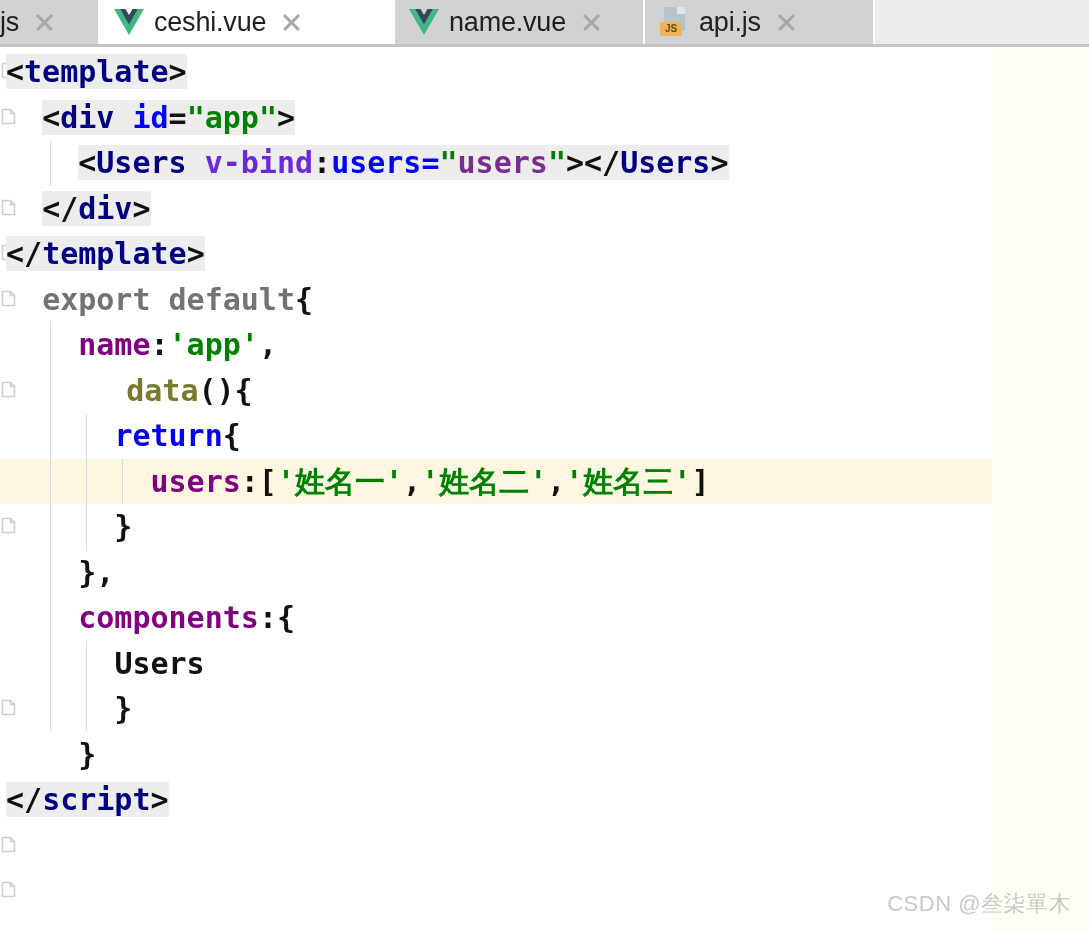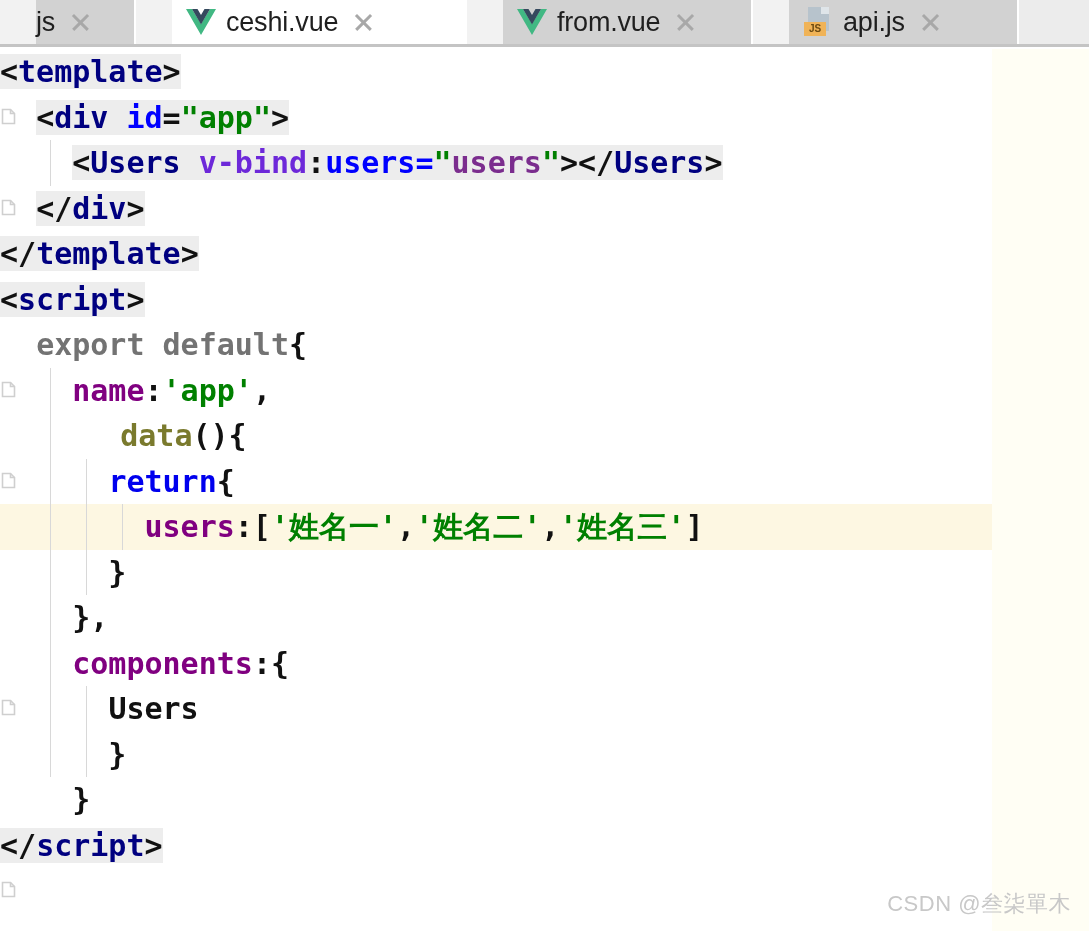--- a/index.html
+++ b/index.html
@@ -48,21 +48,20 @@
   }
   .tab {
     display: flex;
     align-items: center;
     height: 44px;
     background: #d2d2d2;
     padding: 0 12px 0 14px;
     box-sizing: border-box;
     border-right: 2px solid #ffffff;
     position: relative;
-    margin-left: 36px;
   }
   .tab.active {
     background: #ffffff;
   }
   .tab.partial {
     padding-left: 0;
   }
   .tab-icon {
     width: 30px;
     height: 30px;
@@ -175,21 +174,21 @@
 
   .line {
     position: relative;
     height: 45.5px;
     line-height: 45.5px;
     white-space: pre;
     font-family: "DejaVu Sans Mono", monospace;
     font-size: 30px;
     font-weight: bold;
     color: #111111;
-    padding-left: 0;
+    padding-left: 6px;
     box-sizing: border-box;
   }
   .line.hl {
     background: #fdf7e2;
   }
 
   
   .indent-guide {
     position: absolute;
     top: 0;
@@ -245,21 +244,21 @@
         <span class="tab-label">ceshi.vue</span>
         <span class="tab-close"></span>
       </div>
       <div class="tab" style="width: 250px;">
         <span class="tab-icon">
           <svg width="30" height="26" viewBox="0 0 30 26">
             <polygon points="0,0 6,0 15,15 24,0 30,0 15,26" fill="#41b883"></polygon>
             <polygon points="6,0 11.5,0 15,6 18.5,0 24,0 15,15.5" fill="#35495e"></polygon>
           </svg>
         </span>
-        <span class="tab-label">from.vue</span>
+        <span class="tab-label">name.vue</span>
         <span class="tab-close"></span>
       </div>
       <div class="tab" style="width: 230px;">
         <span class="tab-icon">
           <span class="jsicon">
             <span class="page"></span>
             <span class="fold"></span>
             <span class="badge">JS</span>
           </span>
         </span>
@@ -340,21 +339,20 @@
             <path d="M9.5 1.5 V5.5 H13.5" fill="none" stroke="#cfcfcf" stroke-width="1.6"></path>
           </svg>
         </div>
       </div>
     <div class="code-area" id="code-area">
         <div class="line"><span class="t-bracket t-tagbg">&lt;</span><span class="t-tag t-tagbg">template</span><span class="t-bracket t-tagbg">&gt;</span></div>
         <div class="line"><span class="t-plain">  </span><span class="t-bracket t-tagbg">&lt;</span><span class="t-tag t-tagbg">div</span><span class="t-plain t-tagbg"> </span><span class="t-attr t-tagbg">id</span><span class="t-punct t-tagbg">=</span><span class="t-attrval t-tagbg">"</span><span class="t-attrval t-tagbg">app</span><span class="t-attrval t-tagbg">"</span><span class="t-bracket t-tagbg">&gt;</span></div>
         <div class="line"><span class="indent-guide" style="left: 50.1px;"></span><span class="t-plain">    </span><span class="t-bracket t-tagbg">&lt;</span><span class="t-tag t-tagbg">Users</span><span class="t-plain t-tagbg"> </span><span class="t-directive t-tagbg">v-bind</span><span class="t-punct t-tagbg">:</span><span class="t-attr t-tagbg">users</span><span class="t-attr t-tagbg">=</span><span class="t-attrval t-tagbg">"</span><span class="t-dirval t-tagbg">users</span><span class="t-attrval t-tagbg">"</span><span class="t-bracket t-tagbg">&gt;</span><span class="t-bracket t-tagbg">&lt;/</span><span class="t-tag t-tagbg">Users</span><span class="t-bracket t-tagbg">&gt;</span></div>
         <div class="line"><span class="t-plain">  </span><span class="t-bracket t-tagbg">&lt;/</span><span class="t-tag t-tagbg">div</span><span class="t-bracket t-tagbg">&gt;</span></div>
         <div class="line"><span class="t-bracket t-tagbg">&lt;/</span><span class="t-tag t-tagbg">template</span><span class="t-bracket t-tagbg">&gt;</span></div>
-        <div class="line"><span class="t-bracket t-tagbg">&lt;</span><span class="t-tag t-tagbg">script</span><span class="t-bracket t-tagbg">&gt;</span></div>
         <div class="line"><span class="t-plain">  </span><span class="t-dim">export default</span><span class="t-punct">{</span></div>
         <div class="line"><span class="indent-guide" style="left: 50.1px;"></span><span class="t-plain">    </span><span class="t-prop">name</span><span class="t-punct">:</span><span class="t-str">'app'</span><span class="t-punct">,</span></div>
         <div class="line"><span class="indent-guide" style="left: 50.1px;"></span><span class="t-plain">    </span><span class="t-fn">data</span><span class="t-punct">(){</span></div>
         <div class="line"><span class="indent-guide" style="left: 50.1px;"></span><span class="indent-guide" style="left: 86.2px;"></span><span class="t-plain">      </span><span class="t-kw">return</span><span class="t-punct">{</span></div>
         <div class="line hl"><span class="indent-guide" style="left: 50.1px;"></span><span class="indent-guide" style="left: 86.2px;"></span><span class="indent-guide" style="left: 122.3px;"></span><span class="t-plain">        </span><span class="t-prop">users</span><span class="t-punct">:[</span><span class="t-str">'姓名一'</span><span class="t-punct">,</span><span class="t-str">'姓名二'</span><span class="t-punct">,</span><span class="t-str">'姓名三'</span><span class="t-punct">]</span></div>
         <div class="line"><span class="indent-guide" style="left: 50.1px;"></span><span class="indent-guide" style="left: 86.2px;"></span><span class="t-punct">      }</span></div>
         <div class="line"><span class="indent-guide" style="left: 50.1px;"></span><span class="t-punct">    },</span></div>
         <div class="line"><span class="indent-guide" style="left: 50.1px;"></span><span class="t-plain">    </span><span class="t-prop">components</span><span class="t-punct">:{</span></div>
         <div class="line"><span class="indent-guide" style="left: 50.1px;"></span><span class="indent-guide" style="left: 86.2px;"></span><span class="t-plain">      </span><span class="t-plain">Users</span></div>
         <div class="line"><span class="indent-guide" style="left: 50.1px;"></span><span class="indent-guide" style="left: 86.2px;"></span><span class="t-punct">      }</span></div>

